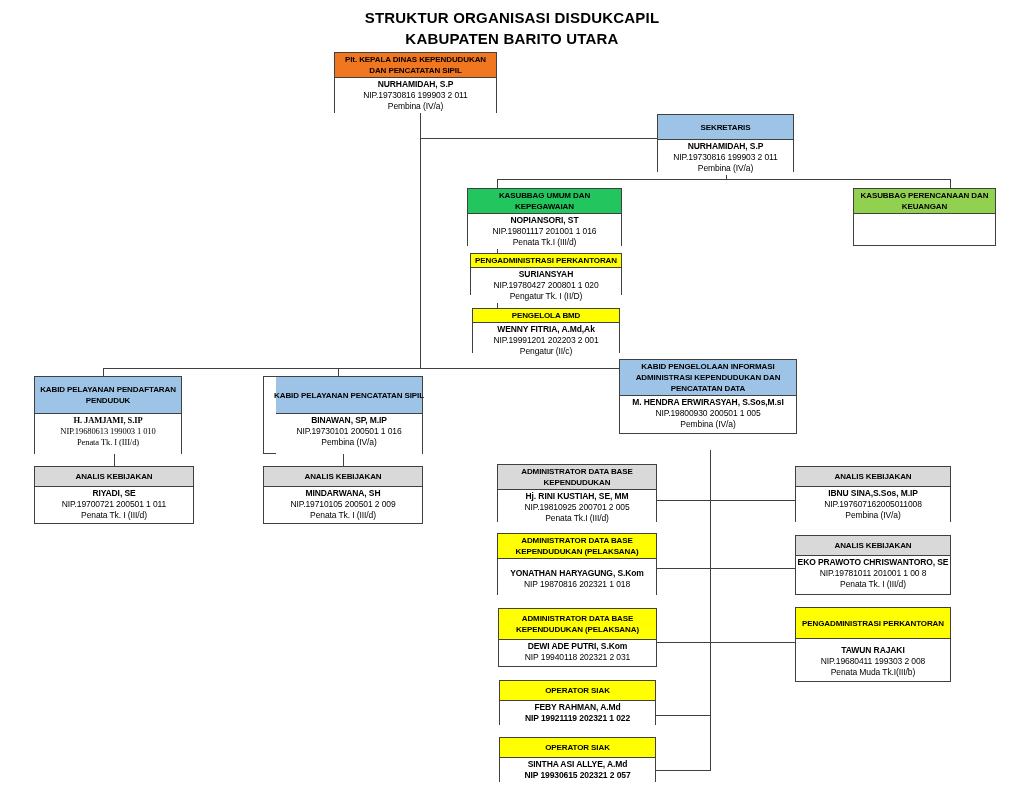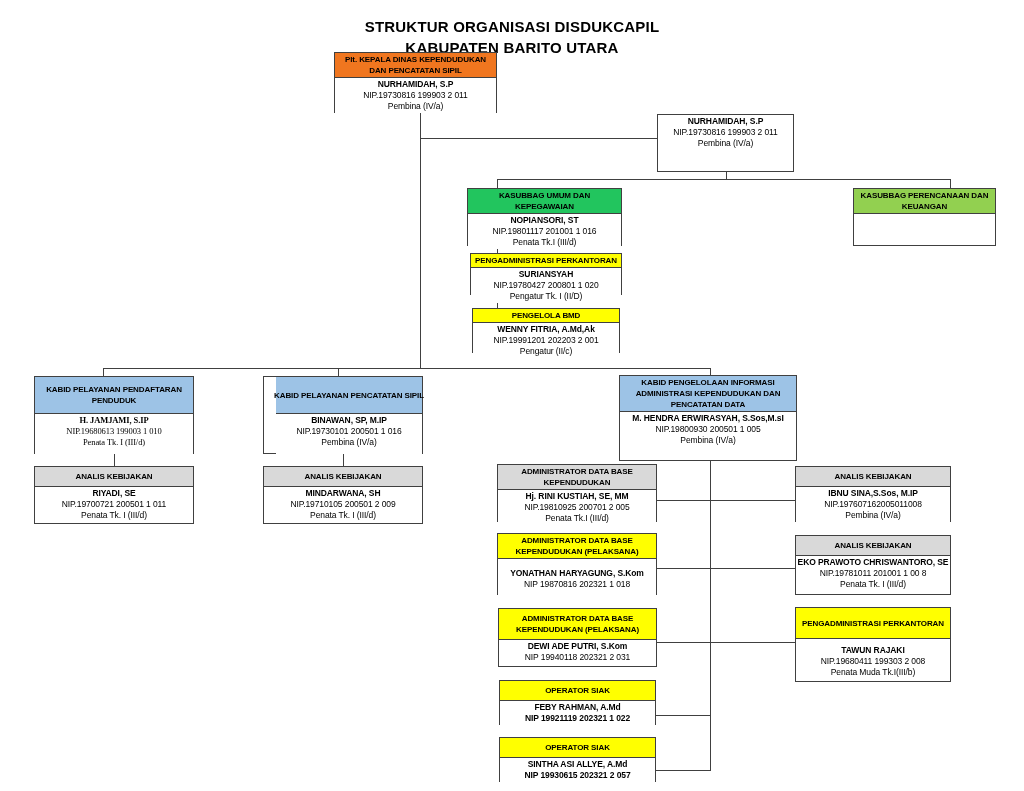--- a/index.html
+++ b/index.html
@@ -6,21 +6,21 @@
   #stage{
     position:relative;
     width:1024px;height:791px;
     background:#ffffff;
     font-family:"Liberation Sans", sans-serif;
     overflow:hidden;
   }
   
   #chart-title{
     position:absolute;left:0;top:7px;width:1024px;
-    text-align:center;color:#000;margin-top:9px;
+    text-align:center;color:#000;
   }
   #chart-title .t-line{
     font-size:15px;font-weight:bold;line-height:21px;letter-spacing:.2px;
   }
   
   .org-box{
     position:absolute;
     border:1px solid var(--line,#404040);
     background:#ffffff;
     box-sizing:border-box;
@@ -41,27 +41,27 @@
   }
   .org-box .bd .b{font-weight:bold;}
   
   #b-kepala              {left:334px;top:52px; width:163px;height:61px;}
   #b-sekretaris          {left:657px;top:114px;width:137px;height:58px;}
   #b-sekretaris .hd      {min-height:22px;}
   #b-kasubbag-umum       {left:467px;top:188px;width:155px;height:58px;}
   #b-kasubbag-perenc     {left:853px;top:188px;width:143px;height:58px;}
   #b-pengadmin-1         {left:470px;top:253px;width:152px;height:42px;}
   #b-pengelola-bmd       {left:472px;top:308px;width:148px;height:45px;}
-  #b-kabid-pendaftaran   {left:34px; top:376px;width:160px;height:78px;}
+  #b-kabid-pendaftaran   {left:34px; top:376px;width:148px;height:78px;}
   #b-kabid-pendaftaran .hd{min-height:34px;}
   #b-kabid-pendaftaran .bd{min-height:38px;font-family:Liberation Serif, serif;}
   #b-kabid-pencatatan    {left:263px;top:376px;width:160px;height:78px;padding-left:12px;}
   #b-kabid-pencatatan .hd{min-height:34px;}
   #b-kabid-pencatatan .bd{min-height:38px;}
-  #b-kabid-pengelolaan   {left:619px;top:375px;width:178px;height:86px;}
+  #b-kabid-pengelolaan   {left:619px;top:359px;width:178px;height:75px;}
   #b-analis-riyadi       {left:34px; top:466px;width:160px;height:58px;}
   #b-analis-riyadi .hd,
   #b-analis-mindarwana .hd,
   #b-analis-ibnu .hd,
   #b-analis-eko .hd      {min-height:17px;}
   #b-analis-mindarwana   {left:263px;top:466px;width:160px;height:58px;}
   #b-admin-rini          {left:497px;top:464px;width:160px;height:58px;}
   #b-analis-ibnu         {left:795px;top:466px;width:156px;height:56px;}
   #b-admin-yonathan      {left:497px;top:533px;width:160px;height:62px;}
   #b-admin-yonathan .bd  {justify-content:space-between;padding:9px 1px;align-items:center;}
@@ -114,20 +114,23 @@
         <div>Plt. KEPALA DINAS KEPENDUDUKAN</div>
         <div>DAN PENCATATAN SIPIL</div>
       </div>
       <div class="bd">
         <div class="b">NURHAMIDAH, S.P</div>
         <div>NIP.19730816 199903 2 011</div>
         <div>Pembina (IV/a)</div>
       </div>
     </div>
   <div class="org-box" id="b-sekretaris">
+      <div class="hd" style="background: rgb(157, 195, 230);">
+        <div>SEKRETARIS</div>
+      </div>
       <div class="bd">
         <div class="b">NURHAMIDAH, S.P</div>
         <div>NIP.19730816 199903 2 011</div>
         <div>Pembina (IV/a)</div>
       </div>
     </div>
   <div class="org-box" id="b-kasubbag-umum">
       <div class="hd" style="background: #22c55e;">
         <div>KASUBBAG UMUM DAN</div>
         <div>KEPEGAWAIAN</div>

